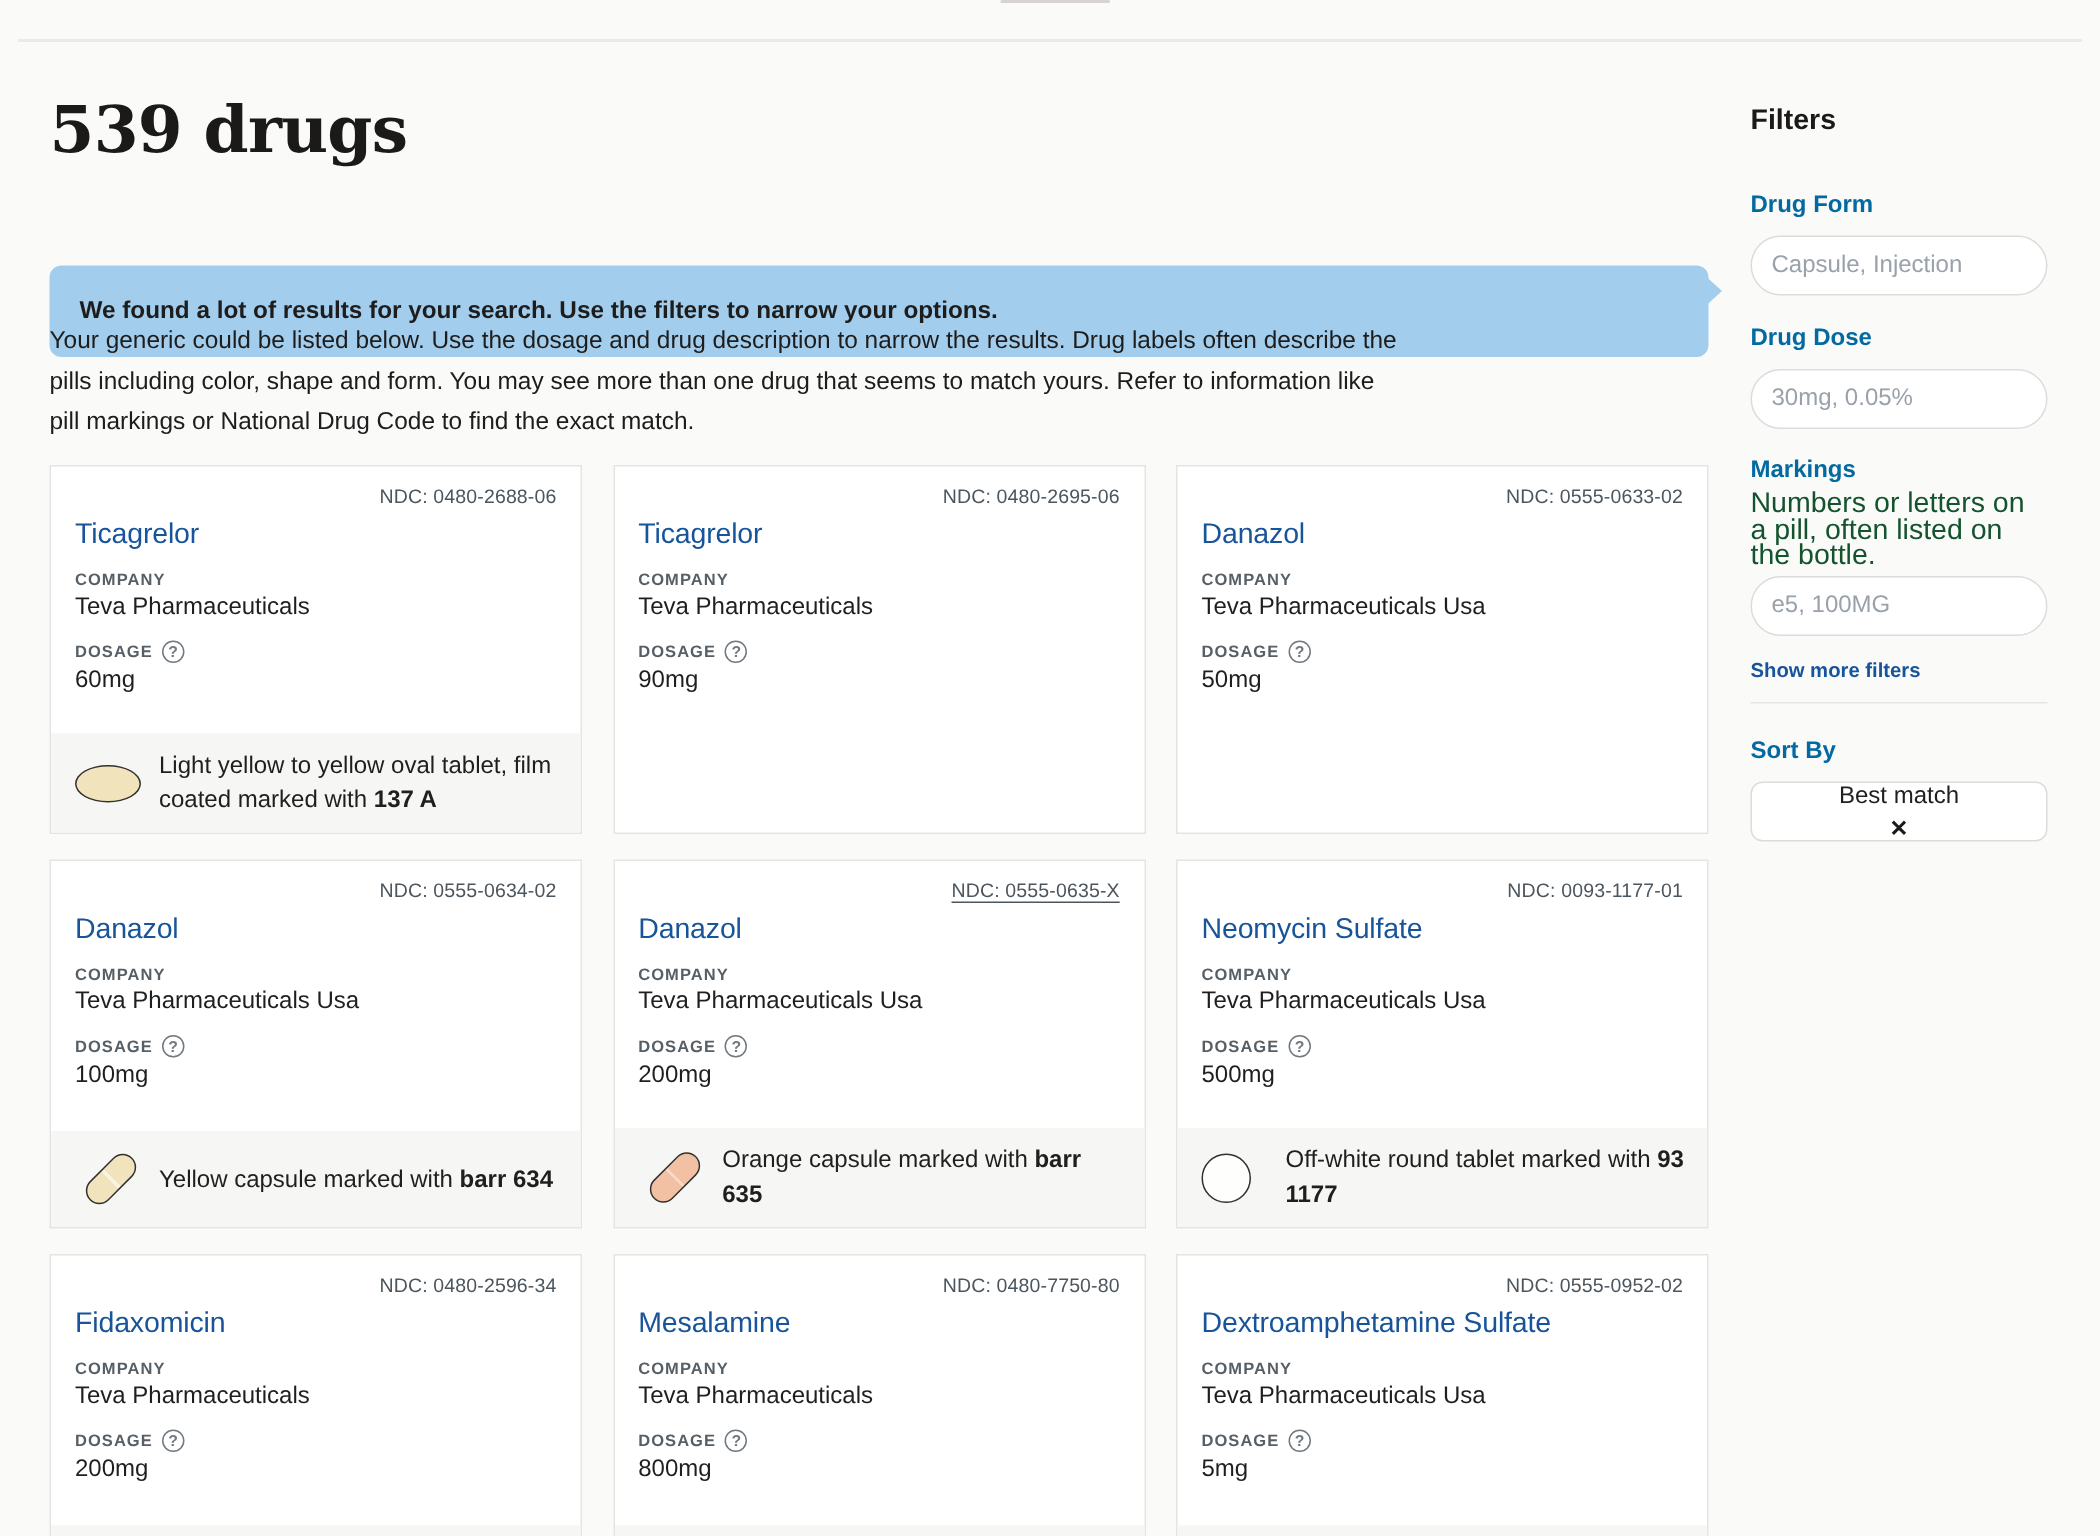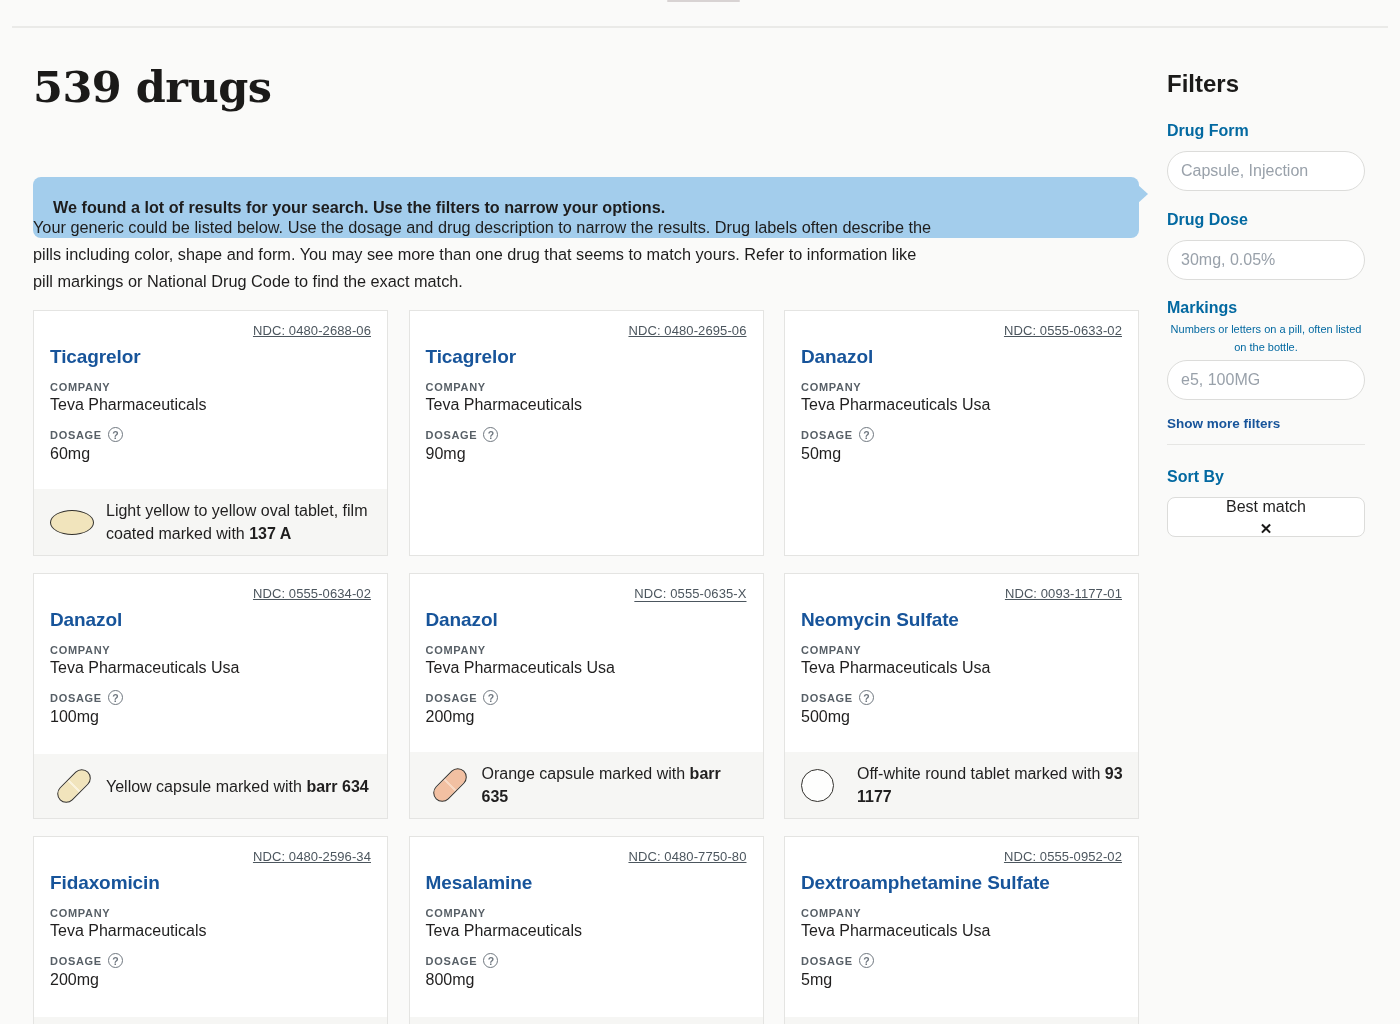--- a/index.html
+++ b/index.html
@@ -16,48 +16,48 @@
   .banner { position:absolute; left:0; top:129px; width:1106px; height:61px; background:#a3cdec; border-radius:8px; display:flex; align-items:center; padding-left:20px;margin-top:48px; }
   .banner::after { content:""; position:absolute; right:-9px; top:7px; width:0; height:0;
     border-top:10px solid transparent; border-bottom:10px solid transparent; border-left:11px solid #a3cdec; }
   .banner-text { font-size:16.2px; font-weight:600; color:#1e1d1d; }
 
   .intro { position:absolute; left:0; top:214px; width:980px; font-size:16.3px; line-height:27px; color:#1e1d1d; }
 
   .card-grid { position:absolute; left:0; top:310px; width:1106px; display:grid; grid-template-columns:repeat(3,355px); justify-content:space-between; row-gap:17px; }
   .card { background:#ffffff; border:1px solid #e4e4e2; min-height:246px; display:flex; flex-direction:column; }
   .card-body { padding:12px 16px 0 16px; }
-  .ndc { text-align:right; font-size:13px; color:#4c565e; letter-spacing:0.1px;text-decoration:underline; }
+  .ndc { text-align:right; font-size:13px; color:#4c565e; letter-spacing:0.1px; }
   .ndc.underlined { text-decoration:underline; text-underline-offset:3px; }
-  .drug-name { margin-top:8px; font-size:19px; font-weight:bold; color:#17549a; letter-spacing:-0.1px; cursor:pointer; }
+  .drug-name { margin-top:8px; font-size:19px; font-weight:normal; color:#17549a; letter-spacing:-0.1px; cursor:pointer; }
   .mini-label { margin-top:13px; font-size:11px; font-weight:600; letter-spacing:0.7px; color:#575f66; display:flex; align-items:center; }
   .big-val { margin-top:3px; font-size:16px; color:#201f1f; }
   .qmark { display:inline-flex; align-items:center; justify-content:center; width:15px; height:15px; margin-left:6px; border:1.2px solid #707880; border-radius:50%; font-size:10.5px; font-weight:bold; color:#707880; letter-spacing:0; cursor:pointer; }
   .card-foot { margin-top:auto; background:#f6f6f4; min-height:64px; display:flex; align-items:center; padding:10px 14px 10px 16px; }
   .pill-wrap { flex:0 0 56px; display:flex; align-items:center; }
   .pill { display:inline-block; }
   .pill-oval-yellow { width:44px; height:25px; border-radius:50%; background:#f1e4bc; border:1.5px solid #33312d; }
   .pill-round-yellow { width:33px; height:33px; border-radius:50%; background:#f1e4bc; border:1.5px solid #33312d; }
   .pill-round-white { width:33px; height:33px; border-radius:50%; background:#fefefd; border:1.5px solid #33312d; }
   .pill-capsule-yellow-white { width:40px; height:18px; border-radius:9px; border:1.5px solid #33312d; transform:rotate(-45deg); margin-left:4px;
     background:linear-gradient(90deg,#ffffff 50%,#f1e4bc 50%); }
   .pill-capsule-yellow { width:40px; height:18px; border-radius:9px; border:1.5px solid #33312d; transform:rotate(-45deg); margin-left:4px;
     background:linear-gradient(90deg,#f1e4bc 47%,#faf3dd 47% 53%,#f1e4bc 53%); }
   .pill-capsule-orange { width:40px; height:18px; border-radius:9px; border:1.5px solid #33312d; transform:rotate(-45deg); margin-left:4px;
     background:linear-gradient(90deg,#f2c0a2 47%,#f8d9c4 47% 53%,#f2c0a2 53%); }
   .pill-desc { font-size:16px; line-height:23px; color:#201f1f; max-width:268px; }
   .pill-desc strong { font-weight:bold; }
 
   .sidebar { position:absolute; left:1167px; top:70px; width:198px; }
-  .filters-heading { font-size:24px; font-weight:800; color:#1b1a19; margin-bottom:24px; }
+  .filters-heading { font-size:19px; font-weight:800; color:#1b1a19; margin-bottom:36px; }
   .f-label { font-size:16px; font-weight:bold; color:#0369a1; height:20px; margin-bottom:9px; }
   .f-input { width:198px; height:40px; border:1px solid #dcdcda; border-radius:20px; background:#fff; padding:0 13px; font-size:16px; font-family:"Liberation Sans",sans-serif; color:#8b5cf6; outline:none; }
   .f-input::placeholder { color:#99a1aa; }
   .mb20 { margin-bottom:20px; } .mb19 { margin-bottom:19px; } .mb14 { margin-bottom:14px; }
-  .f-helper { font-size:11px; line-height:17.5px; color:#0369a1; margin:-7px 0 4px 0;text-align:center; }
+  .f-helper { font-size:19px; line-height:17.5px; color:#14532d; margin:-7px 0 4px 0; }
   .show-more { display:inline-block; font-size:13.5px; font-weight:bold; color:#17549a; cursor:pointer; }
   .side-divider { height:1px; background:#e6e6e4; margin:12px 0 23px 0; }
   .sort-box { width:198px; height:40px; border:1px solid #dcdcda; border-radius:8px; background:#fff; display:flex; align-items:center; justify-content:space-between; padding:0 13px; cursor:pointer;flex-direction:column; }
   .sort-value { font-size:16px; color:#201f1f; }
   .sort-clear { font-size:15px; font-weight:bold; color:#1b1a19; cursor:pointer; line-height:1; }
 </style>
 </head>
 <body>
 
 <div class="stage">

